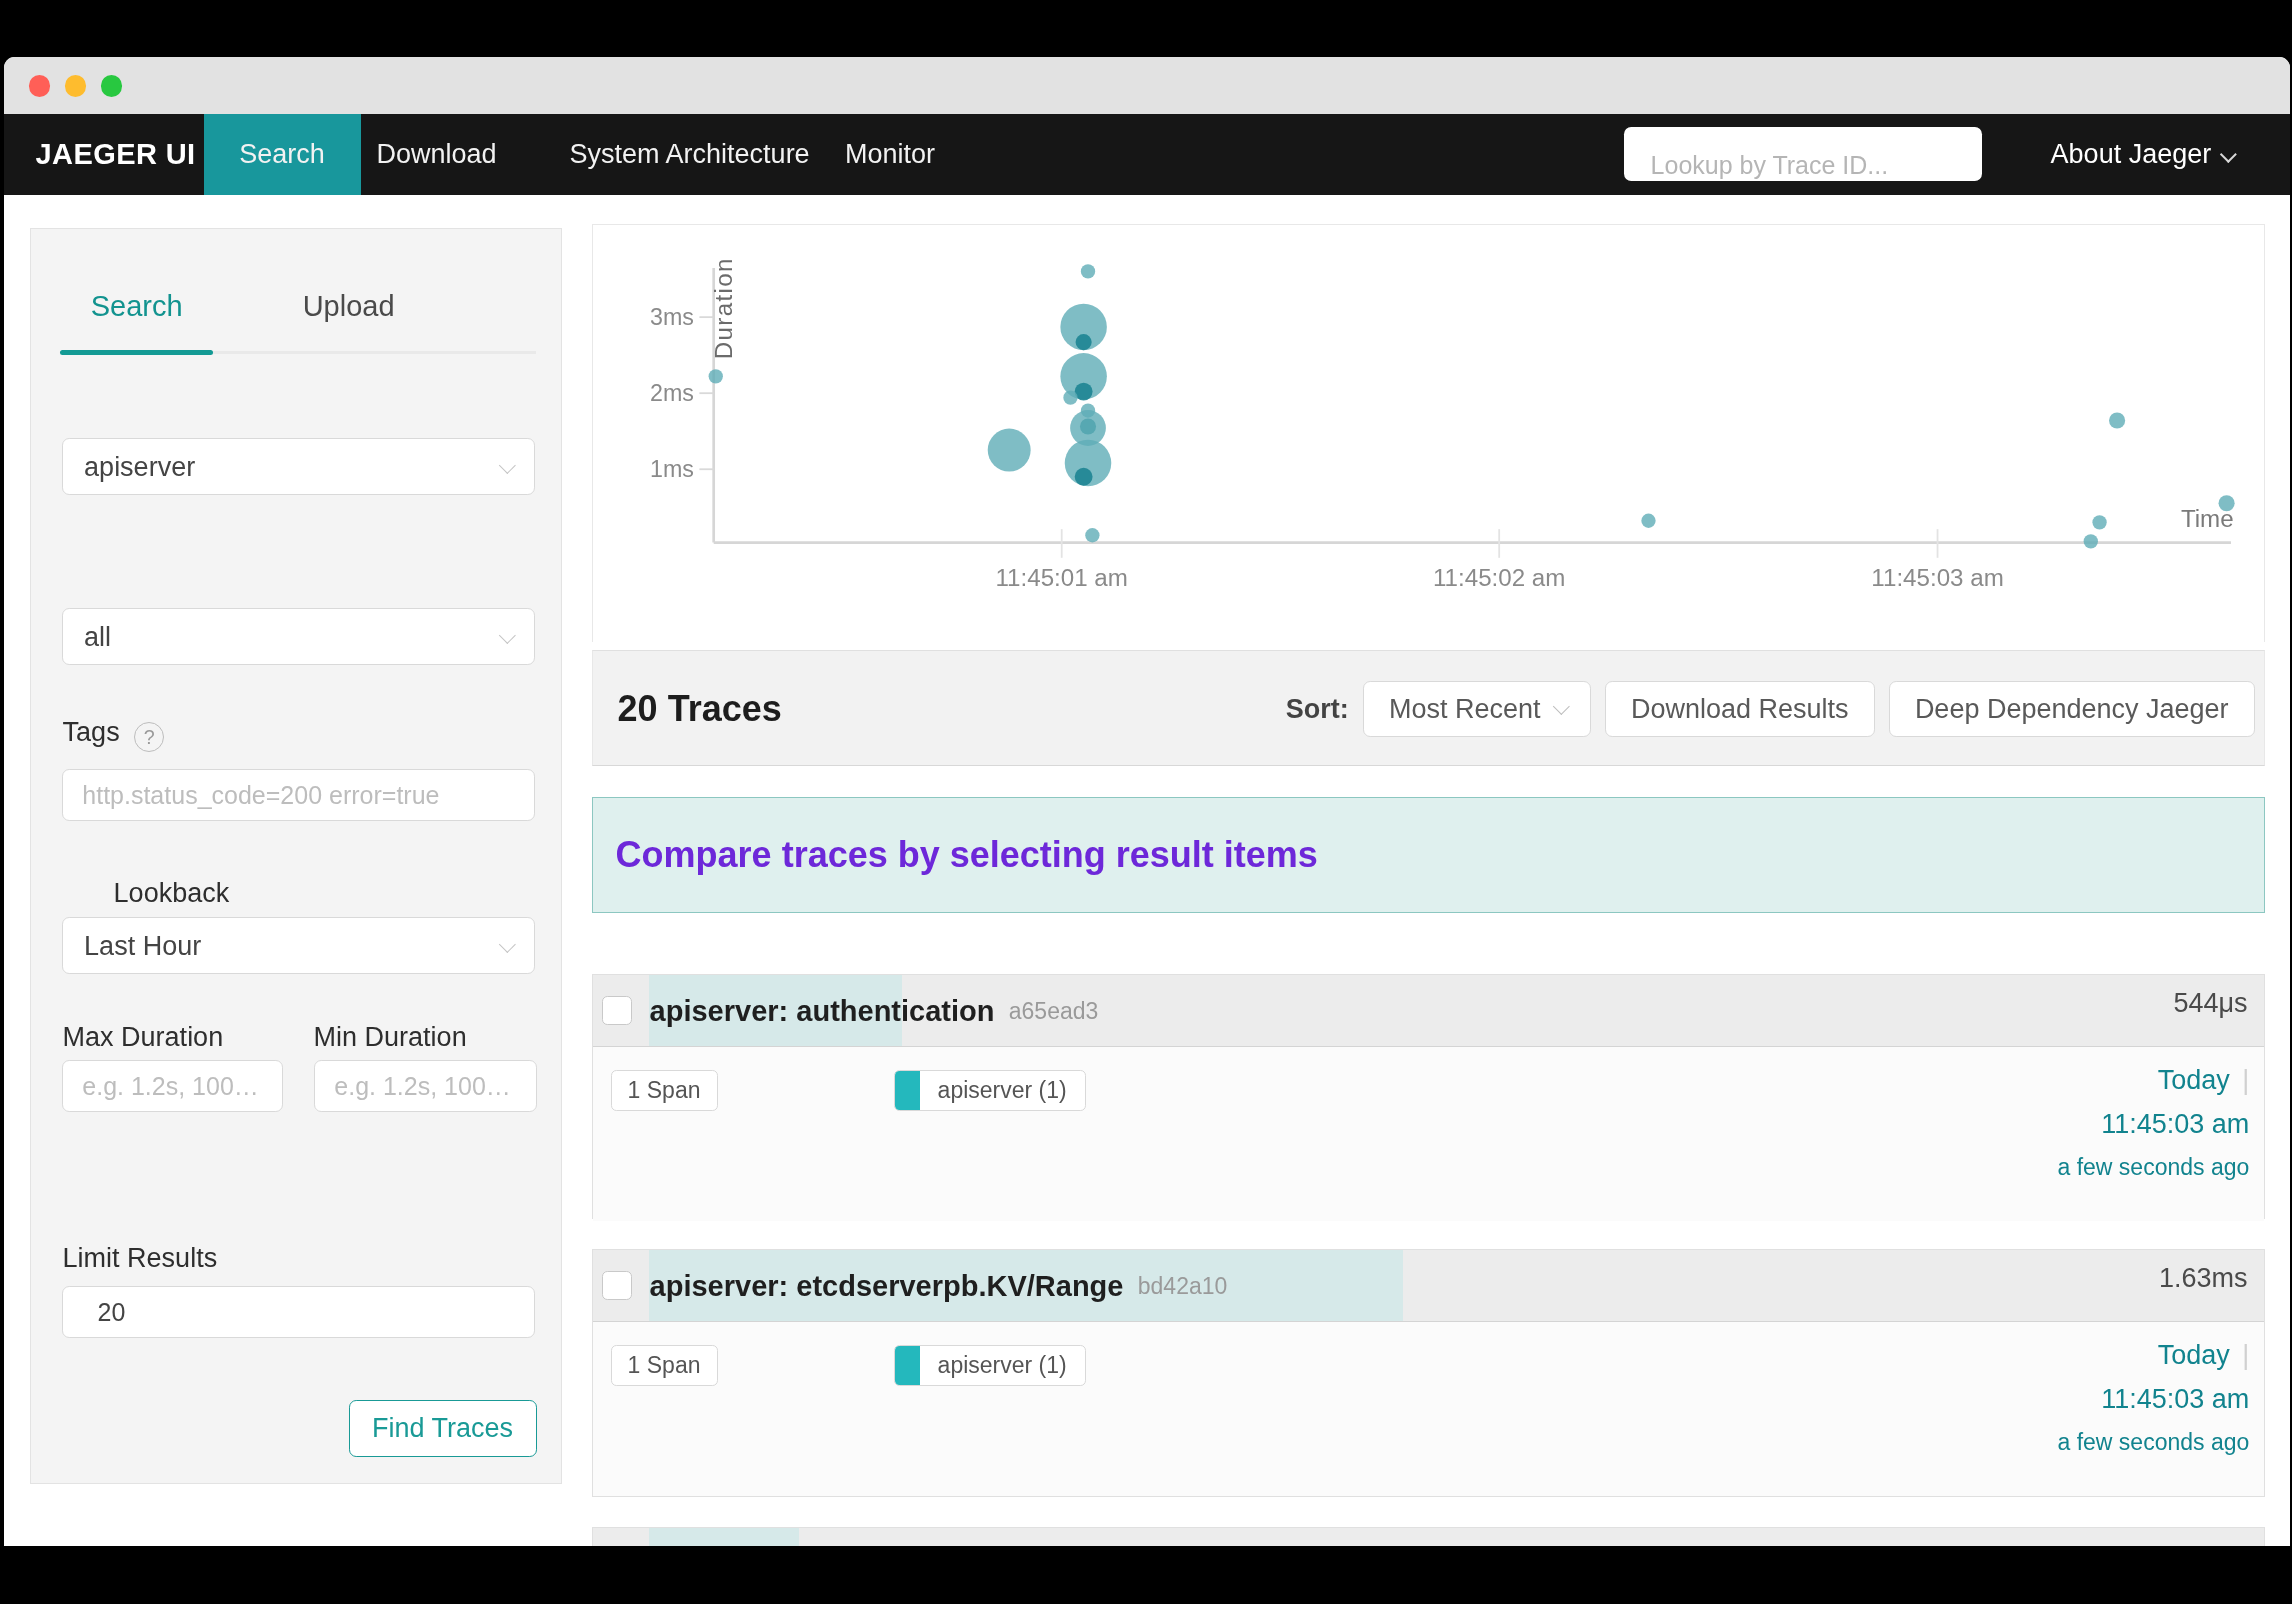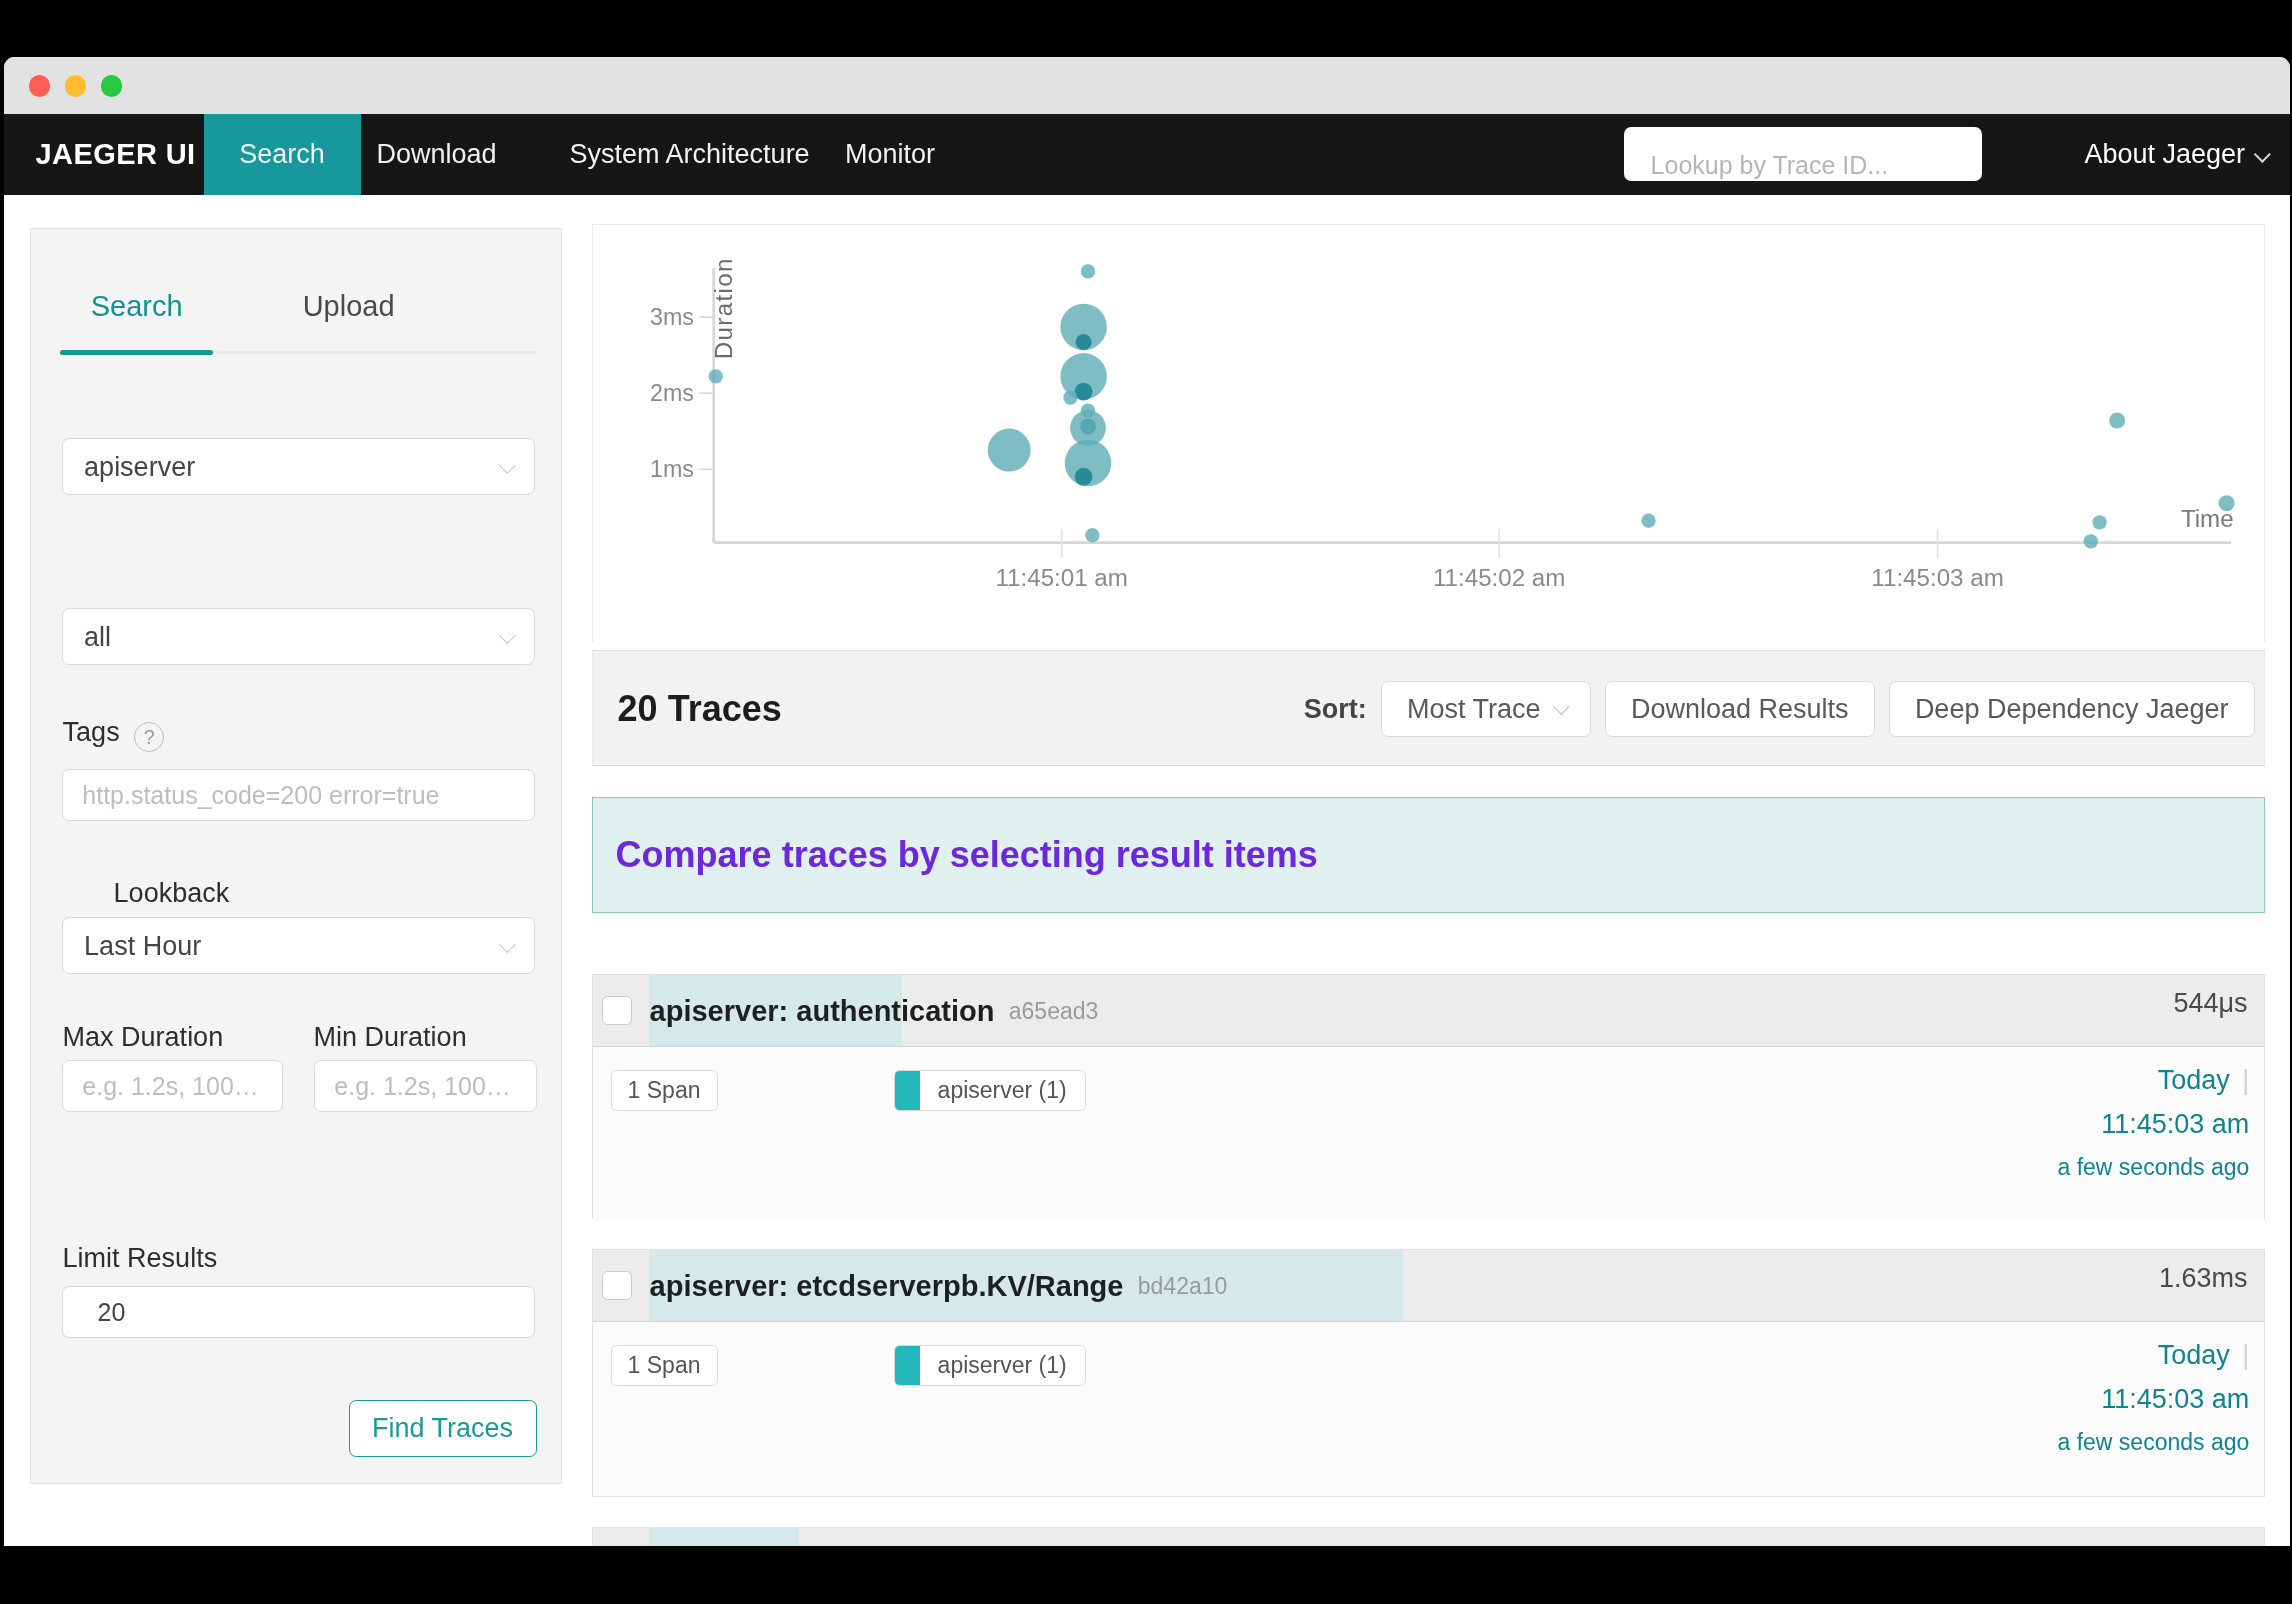--- a/index.html
+++ b/index.html
@@ -17,21 +17,21 @@
 
   
   .nav{position:absolute;left:0;top:57px;width:100%;height:81px;background:#161616;color:#fff;}
   .nav-brand{position:absolute;left:32px;top:0;height:81px;line-height:81px;font-size:29px;font-weight:bold;letter-spacing:0.4px;}
   .nav-item{position:absolute;top:0;height:81px;line-height:81px;text-align:center;font-size:27px;color:#f2f2f2;cursor:pointer;}
   .nav-item.active{background:#18979c;}
   .nav-search{position:absolute;left:1620px;top:13.4px;width:358px;height:54px;background:#fff;border-radius:7.2px;
               display:flex;align-items:flex-end;padding:0 14.3px;}
   .nav-search input{border:none;outline:none;flex:1;font-size:25px;color:#333;margin-left:10.7px;background:transparent;}
   .nav-search input::placeholder{color:#b5b5b5;}
-  .nav-about{position:absolute;left:2047px;top:0;width:215px;height:81px;line-height:81px;text-align:right;font-size:27px;color:#fff;}
+  .nav-about{position:absolute;left:2047px;top:0;width:215px;height:81px;line-height:81px;text-align:left;font-size:27px;color:#fff;}
   .chev{display:inline-block;width:11.6px;height:11.6px;border-right:2.7px solid #bdbdbd;border-bottom:2.7px solid #bdbdbd;
         transform:rotate(45deg) translateY(-3.6px);margin-left:9px;}
   .chev.white{border-color:#d8d8d8;}
 
   
   .sidebar{position:absolute;left:26px;top:171px;width:532px;height:1256px;background:#f4f4f4;border:0.9px solid #e3e3e3;}
   .side-abs{position:absolute;}
   .side-tab{position:absolute;top:57px;height:41px;line-height:41px;text-align:center;font-size:29px;cursor:pointer;}
   .side-tab.active{color:#12938f;}
   .side-tab.idle{color:#4a4a4a;}
@@ -213,21 +213,21 @@
             <circle cx="1825.1" cy="311.1" r="9" fill="#5fadb6" fill-opacity="0.8"></circle>
           </g>
       </svg>
     </section>
 
     <div class="stats-bar">
       <div class="stats-title">20 Traces</div>
       <div class="stats-right">
         <span class="sort-label">Sort:</span>
         <div class="bar-btn">
-          <span>Most Trace</span>
+          <span>Most Recent</span>
           <span class="chev"></span>
         </div>
         <div class="bar-btn">Download Results</div>
         <div class="bar-btn">Deep Dependency Jaeger</div>
       </div>
     </div>
 
     <div class="banner">Compare traces by selecting result items</div>
 
     <div class="card" style="top:917px;height:245px;">

